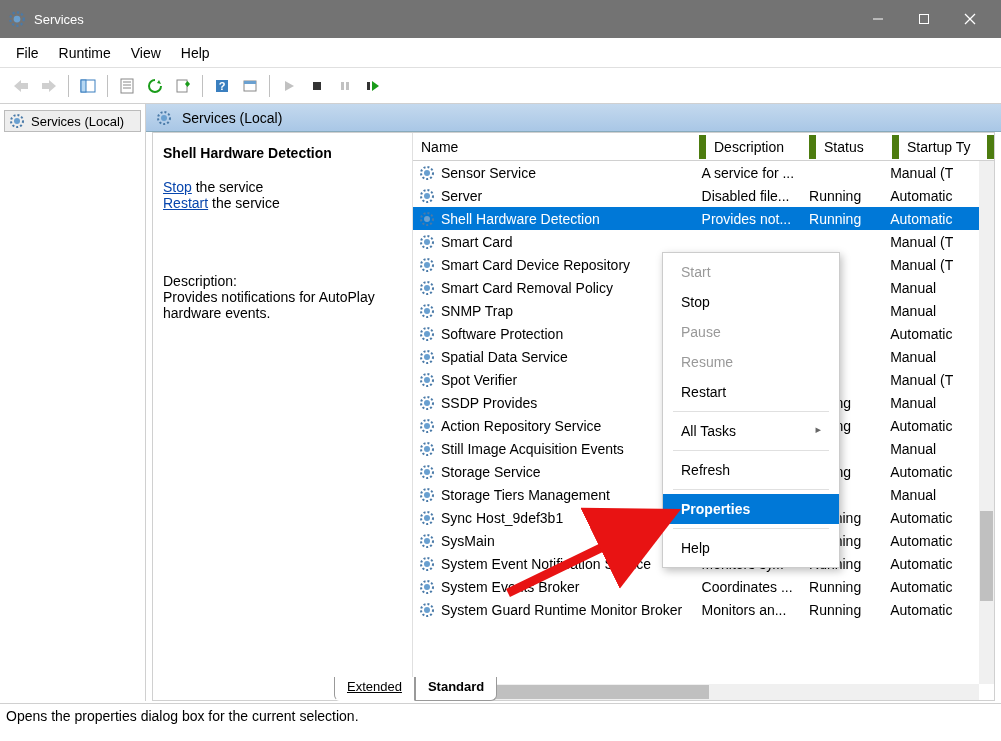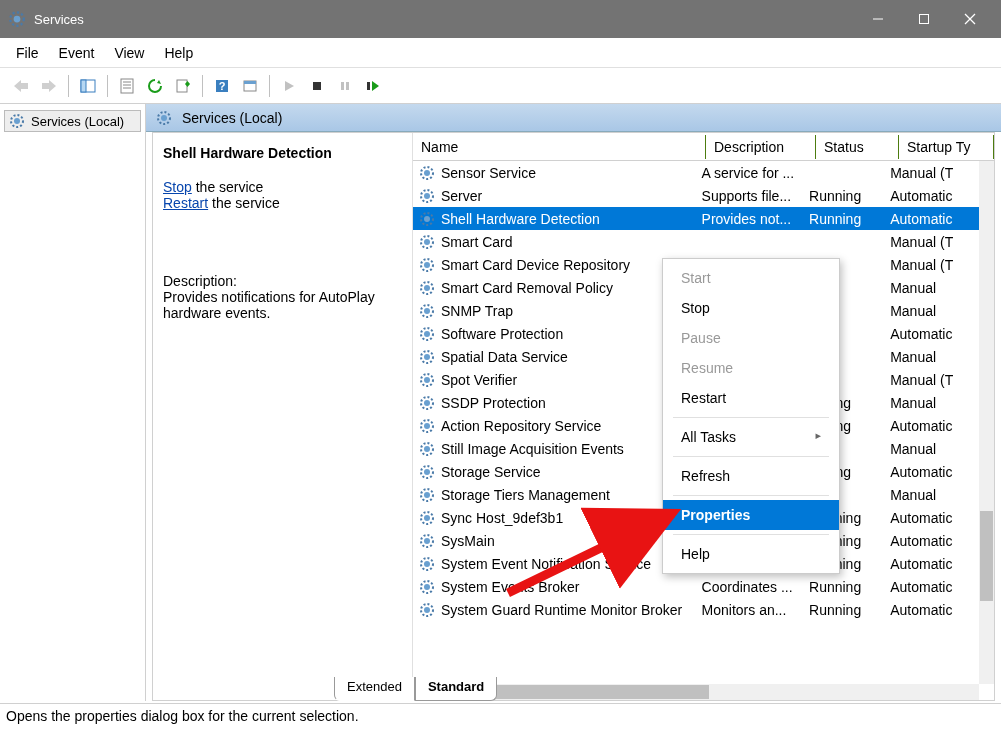--- a/index.html
+++ b/index.html
@@ -31,21 +31,21 @@
 
 .rp-body { flex: 1; display: flex; overflow: hidden; border: 1px solid #d0d0d0; margin: 0 6px; }
 .detail { width: 260px; padding: 12px 10px; font-size: 14px; border-right: 1px solid #e0e0e0; }
 .detail .sel-name { font-weight: 600; margin-bottom: 18px; }
 .detail a { color: #0645ad; text-decoration: underline; cursor: pointer; }
 .detail .desc-label { margin-top: 62px; }
 .detail .desc-text { }
 
 .list { flex: 1; position: relative; overflow: hidden; }
 .list-header { display: flex; border-bottom: 1px solid #d0d0d0; height: 28px; align-items: center; font-size: 14px; background: #fff; }
-.list-header .col { padding: 4px 8px; border-right: 1px solid #4d7c0f; }
+.list-header .col { padding: 4px 8px; border-right: 7px solid #4d7c0f; }
 .col-name { width: 293px; }
 .col-desc { width: 110px; }
 .col-status { width: 83px; }
 .col-startup { width: 95px; }
 
 .rows { position: absolute; top: 28px; bottom: 16px; left: 0; right: 15px; overflow: hidden; }
 .row { display: flex; height: 23px; align-items: center; font-size: 14px; }
 .row.selected { background: #0078d7; color: #fff; }
 .row .cell { padding: 0 4px; white-space: nowrap; overflow: hidden; text-overflow: ellipsis; }
 .row .gear { width: 16px; height: 16px; margin: 0 2px 0 6px; flex-shrink: 0; }
@@ -55,26 +55,26 @@
 .cell-startup { width: 95px; }
 
 .vscroll { position: absolute; right: 0; top: 28px; bottom: 16px; width: 15px; background: #f0f0f0; }
 .vscroll .thumb { position: absolute; left: 1px; right: 1px; top: 350px; height: 90px; background: #c0c0c0; }
 .hscroll { position: absolute; bottom: 0; left: 0; right: 15px; height: 16px; background: #f0f0f0; }
 .hscroll .thumb { position: absolute; top: 1px; bottom: 1px; left: 16px; width: 280px; background: #c0c0c0; }
 
 .tabs { position: absolute; bottom: 0; left: 188px; height: 24px; display: flex; font-size: 13px; }
 .tabs .tab { padding: 2px 12px; border: 1px solid #999; border-top: none; background: #fff; position: relative; cursor: pointer; }
 .tabs .tab.active { background: #fff; border-bottom: 1px solid #fff; }
-.tabs .tab:first-child { border-bottom-left-radius: 6px; }
+.tabs .tab:first-child { border-bottom-left-radius: 6px; text-decoration: underline; }
 .tabs .tab:last-child { border-bottom-right-radius: 6px; font-weight: bold; }
 
 .statusbar { position: absolute; bottom: 0; left: 0; right: 0; height: 38px; border-top: 1px solid #d0d0d0; padding: 4px 6px; font-size: 14px; background: #fff; display: flex; align-items: flex-start; }
 
-.context-menu { position: absolute; left: 662px; top: 258px; width: 178px; background: #fff; border: 1px solid #ccc; box-shadow: 2px 3px 8px rgba(0,0,0,0.25); z-index: 100; padding: 4px 0; font-size: 14px; }
+.context-menu { position: absolute; left: 662px; top: 252px; width: 178px; background: #fff; border: 1px solid #ccc; box-shadow: 2px 3px 8px rgba(0,0,0,0.25); z-index: 100; padding: 4px 0; font-size: 14px; }
 .context-menu .mi { padding: 7px 18px; cursor: pointer; }
 .context-menu .mi.disabled { color: #999; pointer-events: none; }
 .context-menu .mi.highlight { background: #0078d7; color: #ffffff; font-weight: 600; }
 .context-menu .mi .arrow { float: right; color: #666; font-size: 11px; }
 .context-menu .divider { height: 1px; background: #e0e0e0; margin: 4px 10px; }
 
 .red-arrow { position: absolute; left: 498px; top: 498px; width: 190px; height: 100px; pointer-events: none; z-index: 200; }
 
 .gear-svg circle.outer { fill: none; stroke: #4a7aa8; stroke-width: 2; stroke-dasharray: 2 2; }
 .gear-svg circle.inner { fill: #6aa0d0; }
@@ -103,21 +103,21 @@
         <svg viewBox="0 0 12 12">
           <line x1="1" y1="1" x2="11" y2="11" stroke="#fff" stroke-width="1.2"></line>
           <line x1="11" y1="1" x2="1" y2="11" stroke="#fff" stroke-width="1.2"></line>
         </svg>
       </div>
   </div>
 </div>
 
 <div class="menubar">
   <div class="item">File</div>
-  <div class="item">Event</div>
+  <div class="item">Runtime</div>
   <div class="item">View</div>
   <div class="item">Help</div>
 </div>
 
 <div class="toolbar">
   <div class="tbtn disabled">
       <svg width="16" height="14" viewBox="0 0 16 14">
         <path d="M8 1 L1 7 L8 13 Z M8 4 H15 V10 H8 Z" fill="#888"></path>
       </svg>
     </div>
@@ -239,21 +239,21 @@
               <div class="cell cell-desc">A service for ...</div>
               <div class="cell cell-status"></div>
               <div class="cell cell-startup">Manual (T</div>
             </div>
             <div class="row">
               <svg class="gear gear-svg" viewBox="0 0 16 16">
                 <circle class="outer" cx="8" cy="8" r="6"></circle>
                 <circle class="inner" cx="8" cy="8" r="3"></circle>
               </svg>
               <div class="cell cell-name">Server</div>
-              <div class="cell cell-desc">Supports file...</div>
+              <div class="cell cell-desc">Disabled file...</div>
               <div class="cell cell-status">Running</div>
               <div class="cell cell-startup">Automatic</div>
             </div>
             <div class="row selected">
               <svg class="gear gear-svg" viewBox="0 0 16 16">
                 <circle class="outer" cx="8" cy="8" r="6"></circle>
                 <circle class="inner" cx="8" cy="8" r="3"></circle>
               </svg>
               <div class="cell cell-name">Shell Hardware Detection</div>
               <div class="cell cell-desc">Provides not...</div>
@@ -328,21 +328,21 @@
               <div class="cell cell-name">Spot Verifier</div>
               <div class="cell cell-desc"></div>
               <div class="cell cell-status"></div>
               <div class="cell cell-startup">Manual (T</div>
             </div>
             <div class="row">
               <svg class="gear gear-svg" viewBox="0 0 16 16">
                 <circle class="outer" cx="8" cy="8" r="6"></circle>
                 <circle class="inner" cx="8" cy="8" r="3"></circle>
               </svg>
-              <div class="cell cell-name">SSDP Protection</div>
+              <div class="cell cell-name">SSDP Provides</div>
               <div class="cell cell-desc"></div>
               <div class="cell cell-status">unning</div>
               <div class="cell cell-startup">Manual</div>
             </div>
             <div class="row">
               <svg class="gear gear-svg" viewBox="0 0 16 16">
                 <circle class="outer" cx="8" cy="8" r="6"></circle>
                 <circle class="inner" cx="8" cy="8" r="3"></circle>
               </svg>
               <div class="cell cell-name">Action Repository Service</div>

